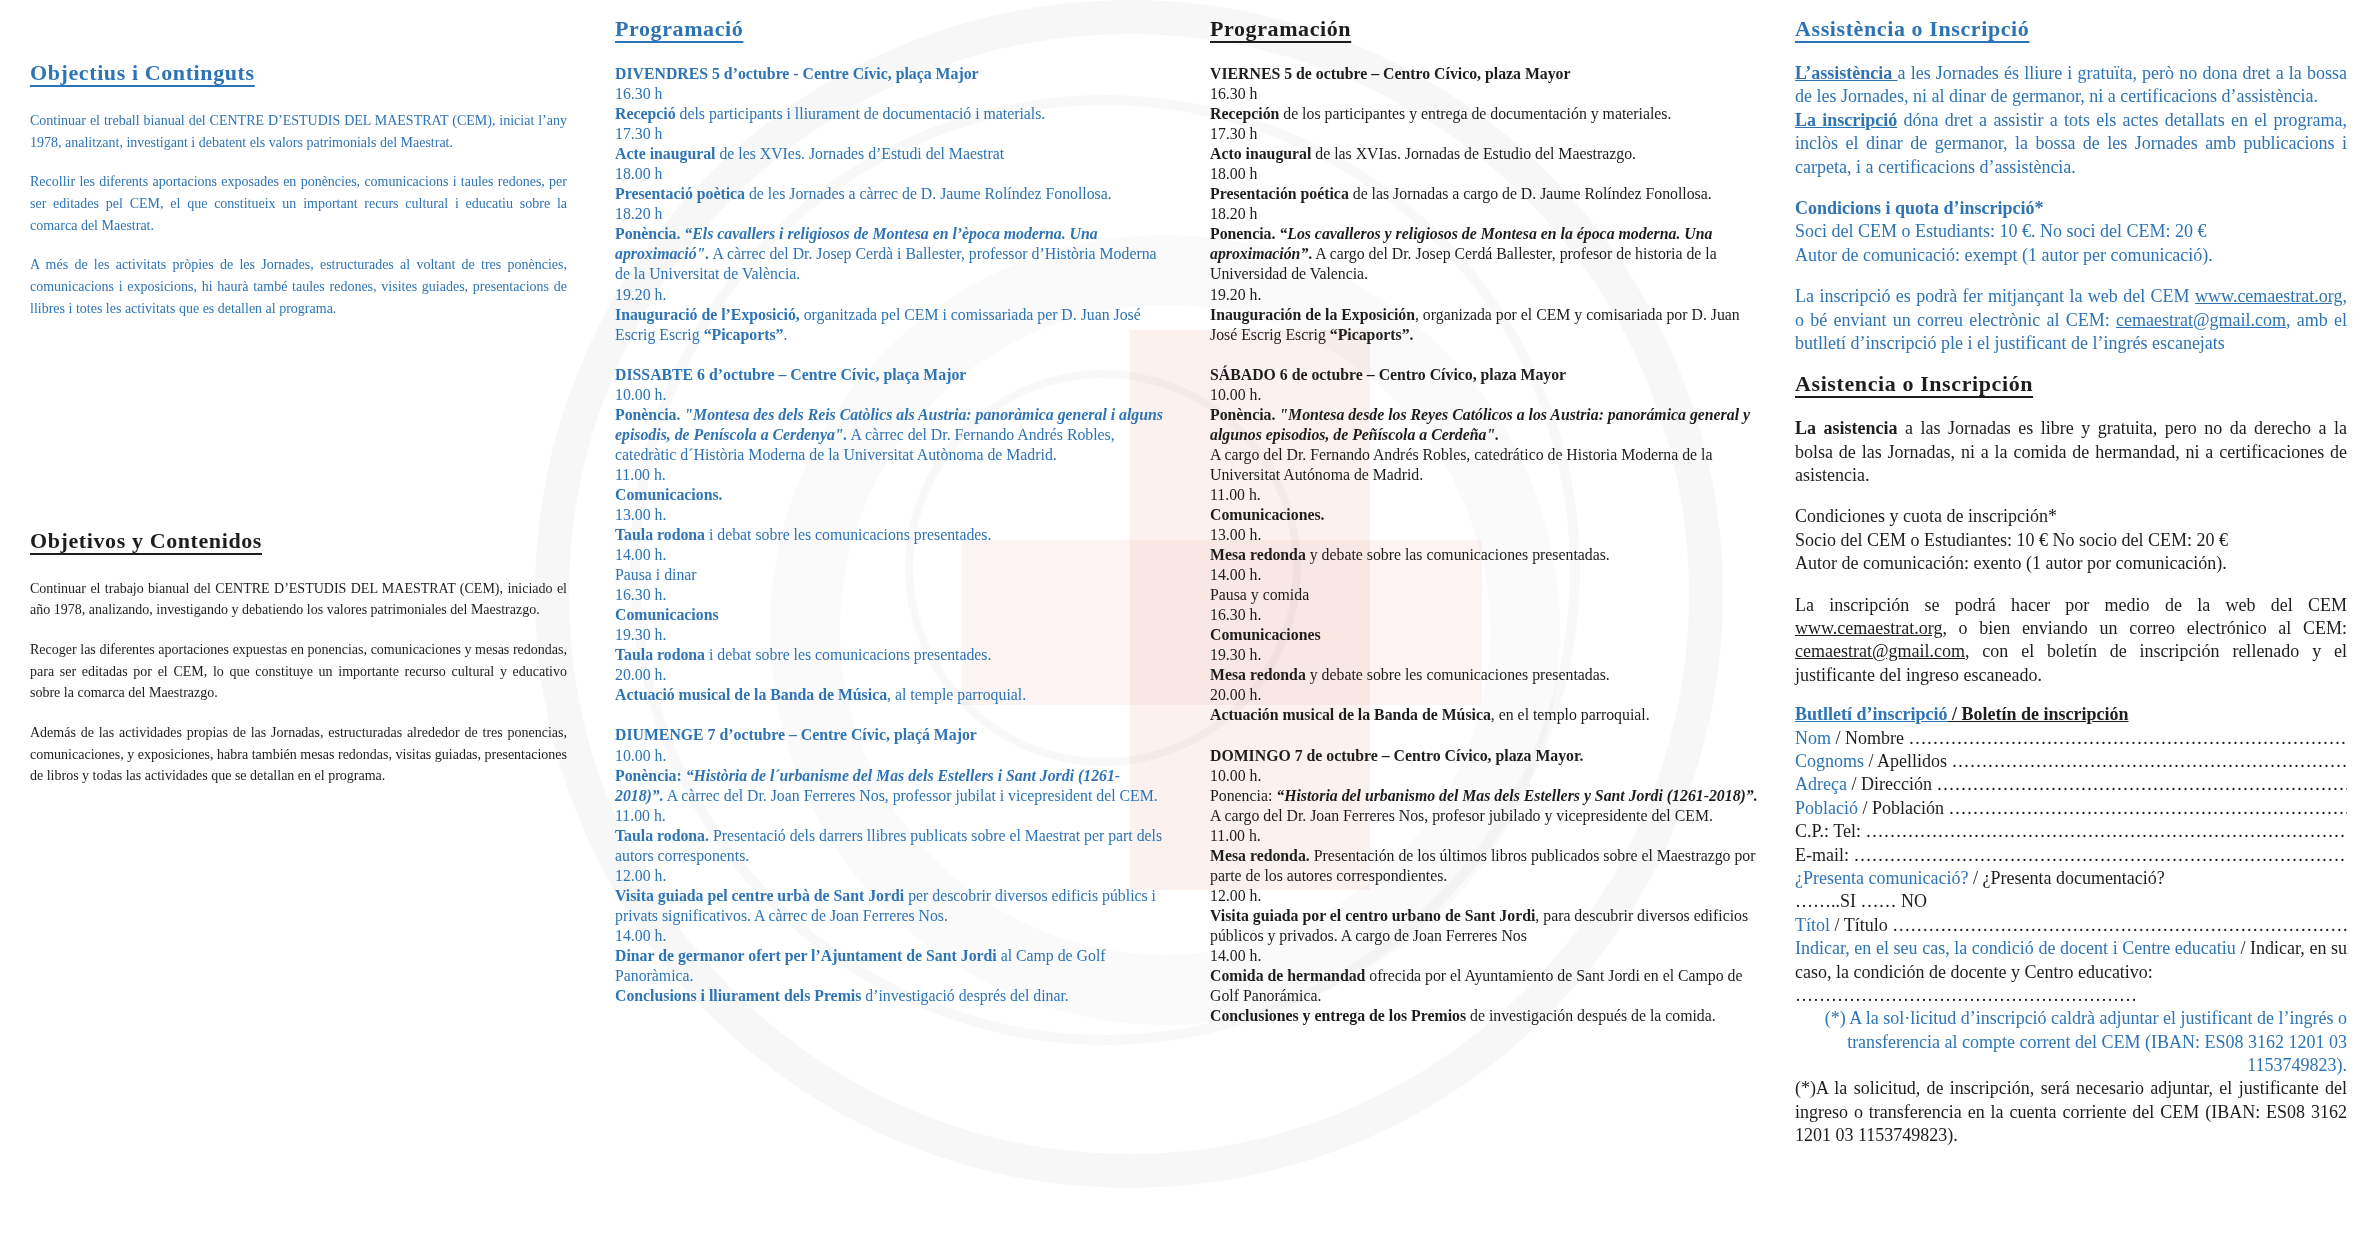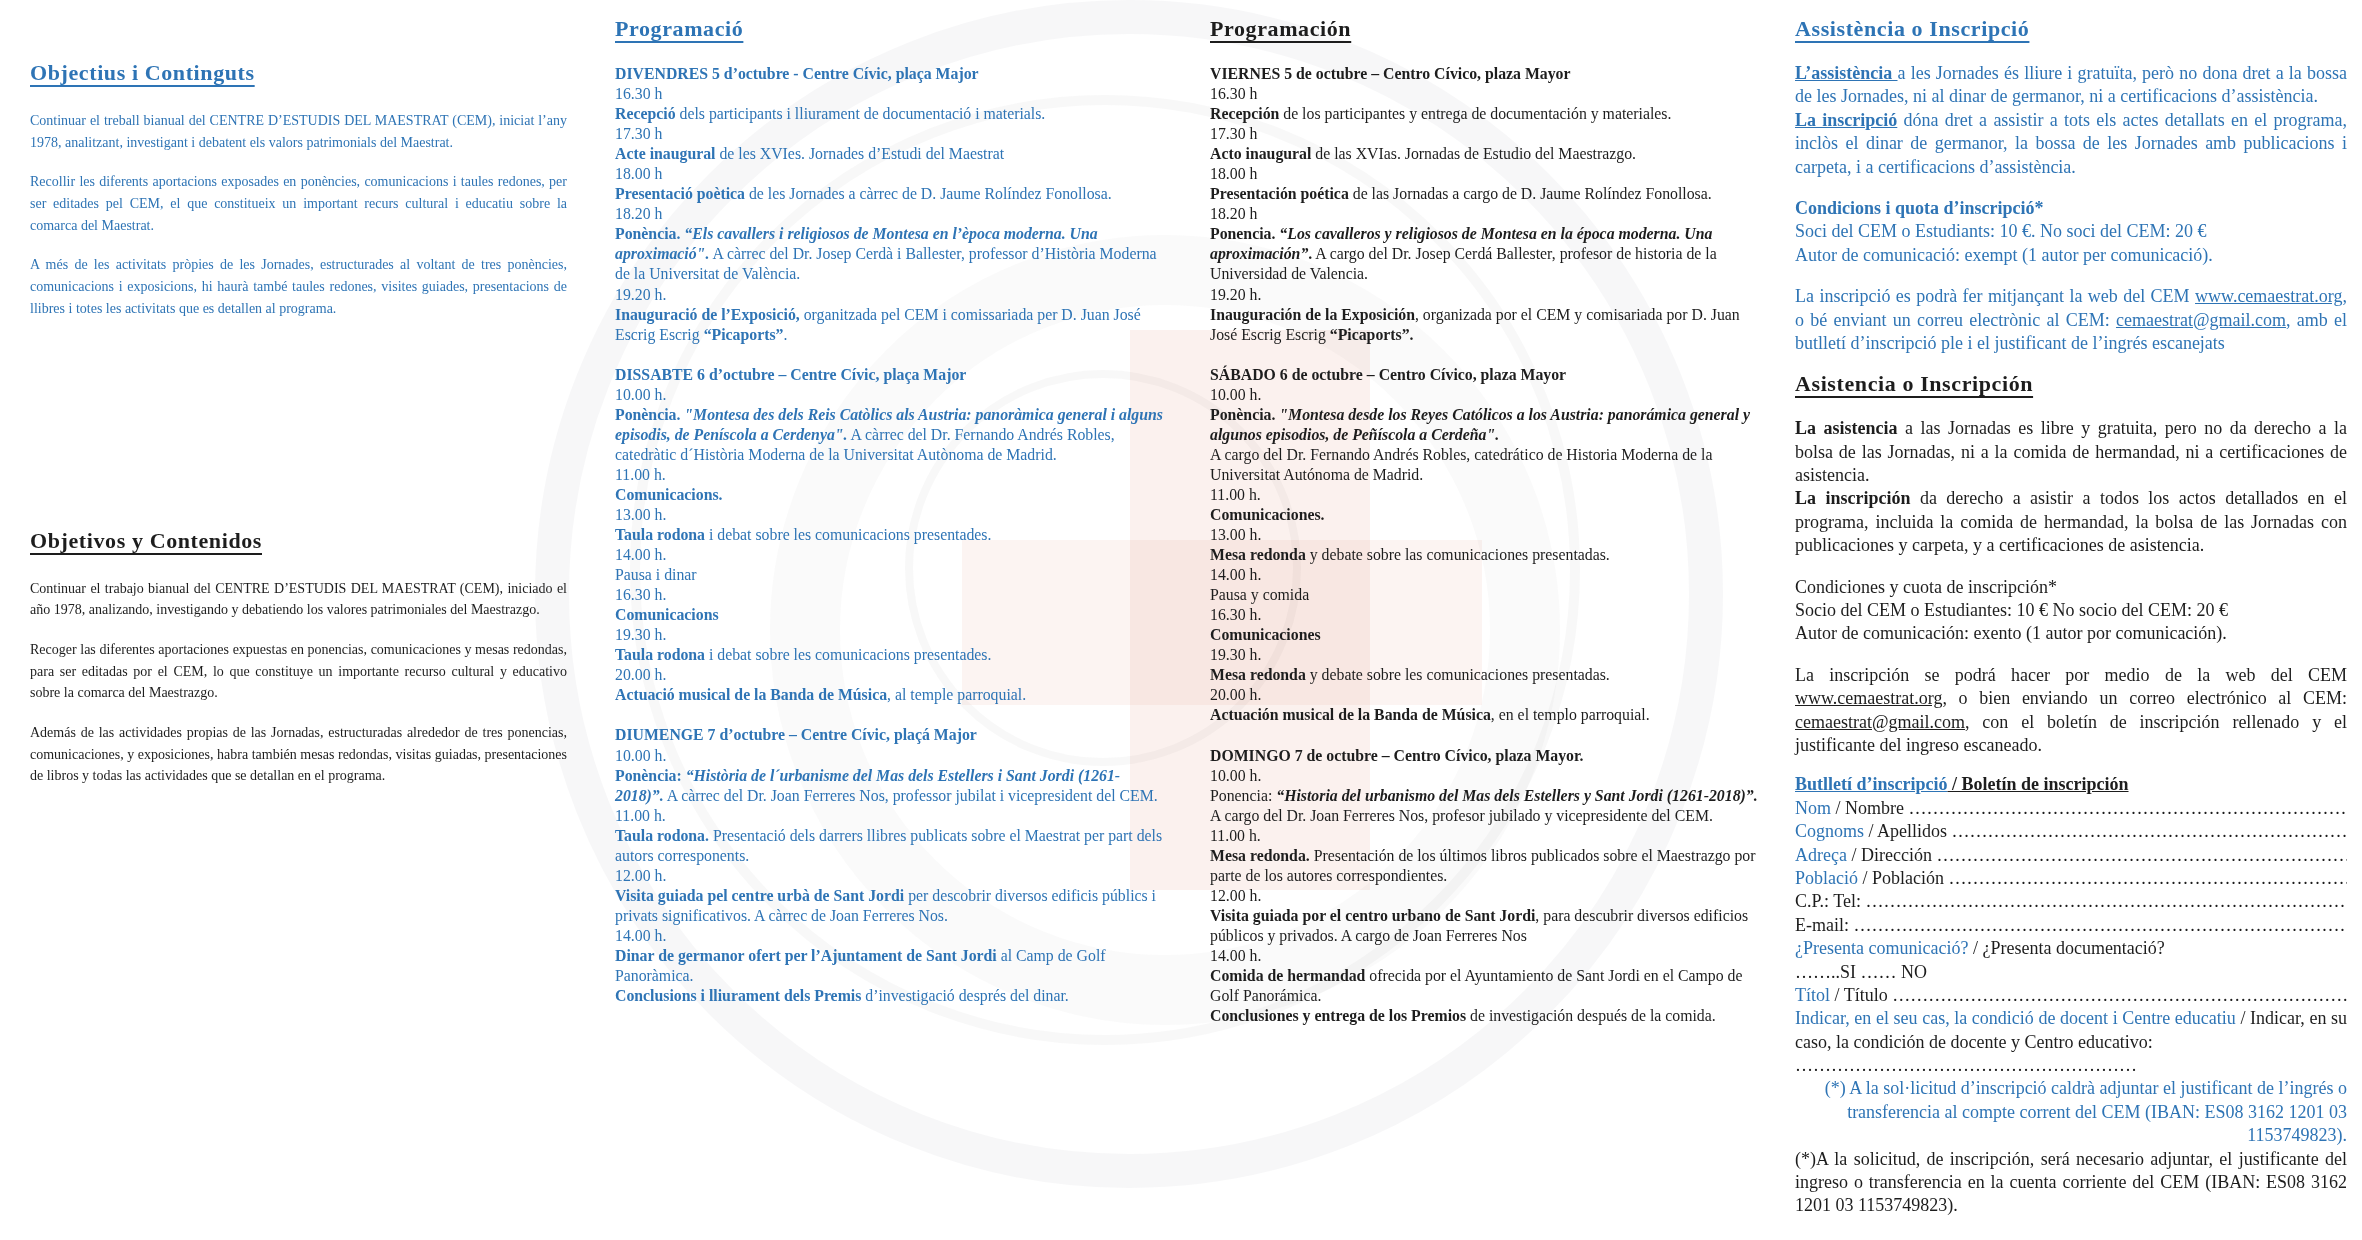--- a/index.html
+++ b/index.html
@@ -159,21 +159,20 @@
       <div class="gap" style="height: 18px;"></div>
       <div class="line c-blue"><span class="s-b">Condicions i quota d’inscripció*</span></div>
       <div class="line c-blue"><span>Soci del CEM o Estudiants: 10 €.  No soci del CEM: 20 €</span></div>
       <div class="line c-blue"><span>Autor de comunicació: exempt (1 autor per comunicació).</span></div>
       <div class="gap" style="height: 18px;"></div>
       <div class="para c-blue just"><span>La inscripció es podrà fer mitjançant la web del CEM </span><a class="s-u doclink">www.cemaestrat.org</a><span>,  o bé enviant un correu electrònic al CEM: </span><a class="s-u doclink">cemaestrat@gmail.com</a><span>, amb el butlletí d’inscripció ple i el justificant de l’ingrés escanejats</span></div>
       <div class="gap" style="height: 16px;"></div>
       <div class="sec-title c-black">Asistencia o Inscripción</div>
       <div class="gap" style="height: 20px;"></div>
       <div class="para c-black just"><span class="s-b">La asistencia</span><span> a las Jornadas es libre y gratuita, pero no da derecho a la bolsa de las Jornadas, ni a la comida de hermandad, ni a certificaciones de asistencia.</span></div>
-      <div class="para c-black just"><span class="s-b">La inscripción</span><span> da derecho a asistir a todos los actos detallados en el programa, incluida la comida de hermandad, la bolsa de las Jornadas con publicaciones y carpeta, y a certificaciones de asistencia.</span></div>
       <div class="gap" style="height: 18px;"></div>
       <div class="line c-black"><span>Condiciones y cuota de inscripción*</span></div>
       <div class="line c-black"><span>Socio del CEM o Estudiantes: 10 € No socio del CEM: 20 €</span></div>
       <div class="line c-black"><span>Autor de comunicación: exento (1 autor por comunicación).</span></div>
       <div class="gap" style="height: 18px;"></div>
       <div class="para c-black just"><span>La inscripción se podrá hacer por medio de la web del CEM </span><a class="s-u c-blue doclink">www.cemaestrat.org</a><span>, o bien enviando un correo electrónico al CEM: </span><a class="s-u c-blue doclink">cemaestrat@gmail.com</a><span>, con el boletín de inscripción rellenado y el justificante del ingreso escaneado.</span></div>
       <div class="gap" style="height: 16px;"></div>
       <div class="line c-black"><span class="s-b s-u c-blue">Butlletí d’inscripció</span><span class="s-b s-u"> </span><span class="s-b s-u">/ Boletín de inscripción</span></div>
       <div class="line c-black dotline"><span class="c-blue">Nom</span><span> / Nombre …………………………………………………………………………..</span></div>
       <div class="line c-black dotline"><span class="c-blue">Cognoms</span><span> / Apellidos ……………………………………………………………………..</span></div>

